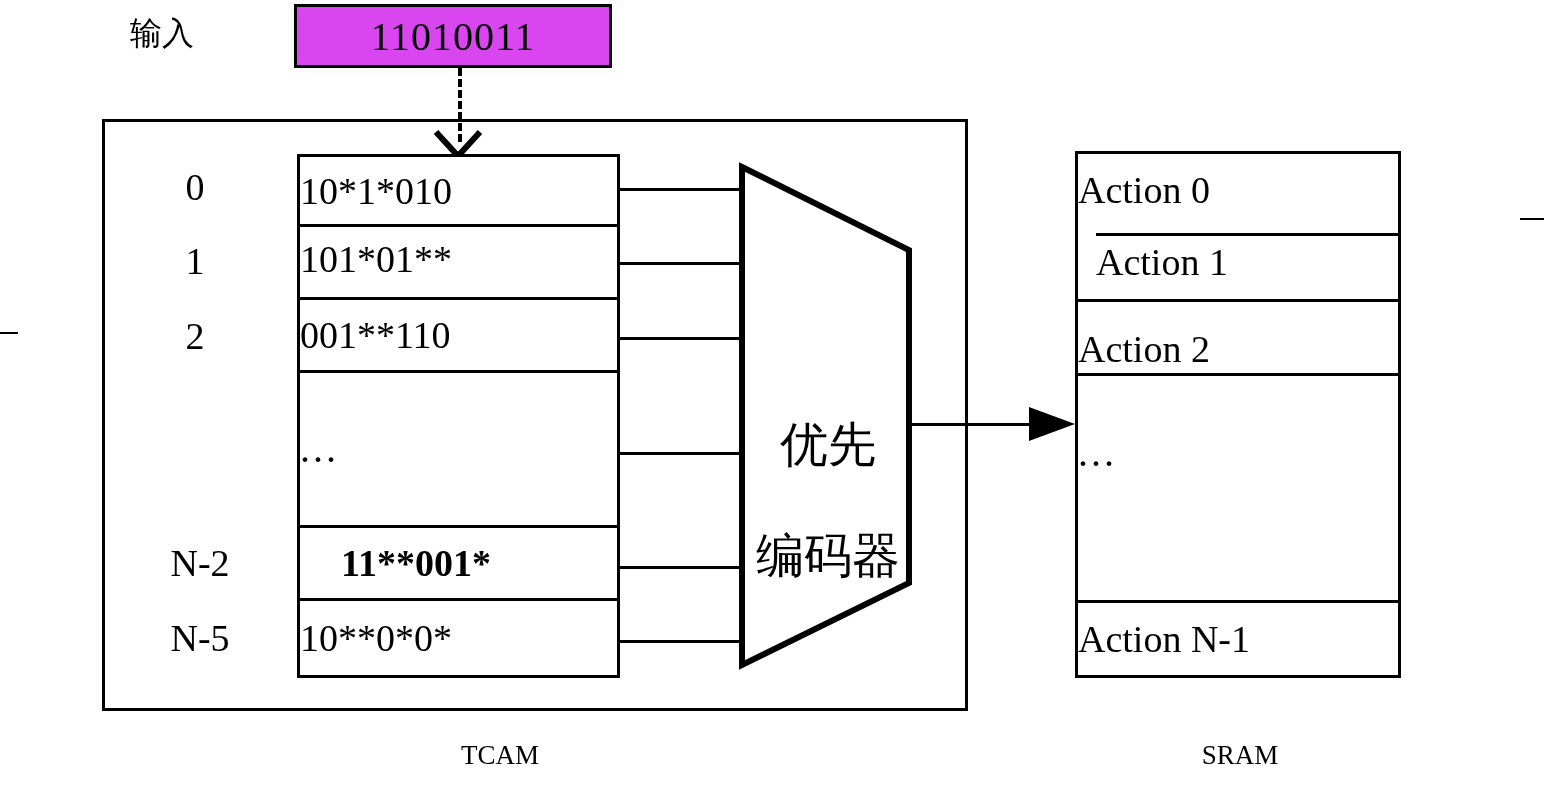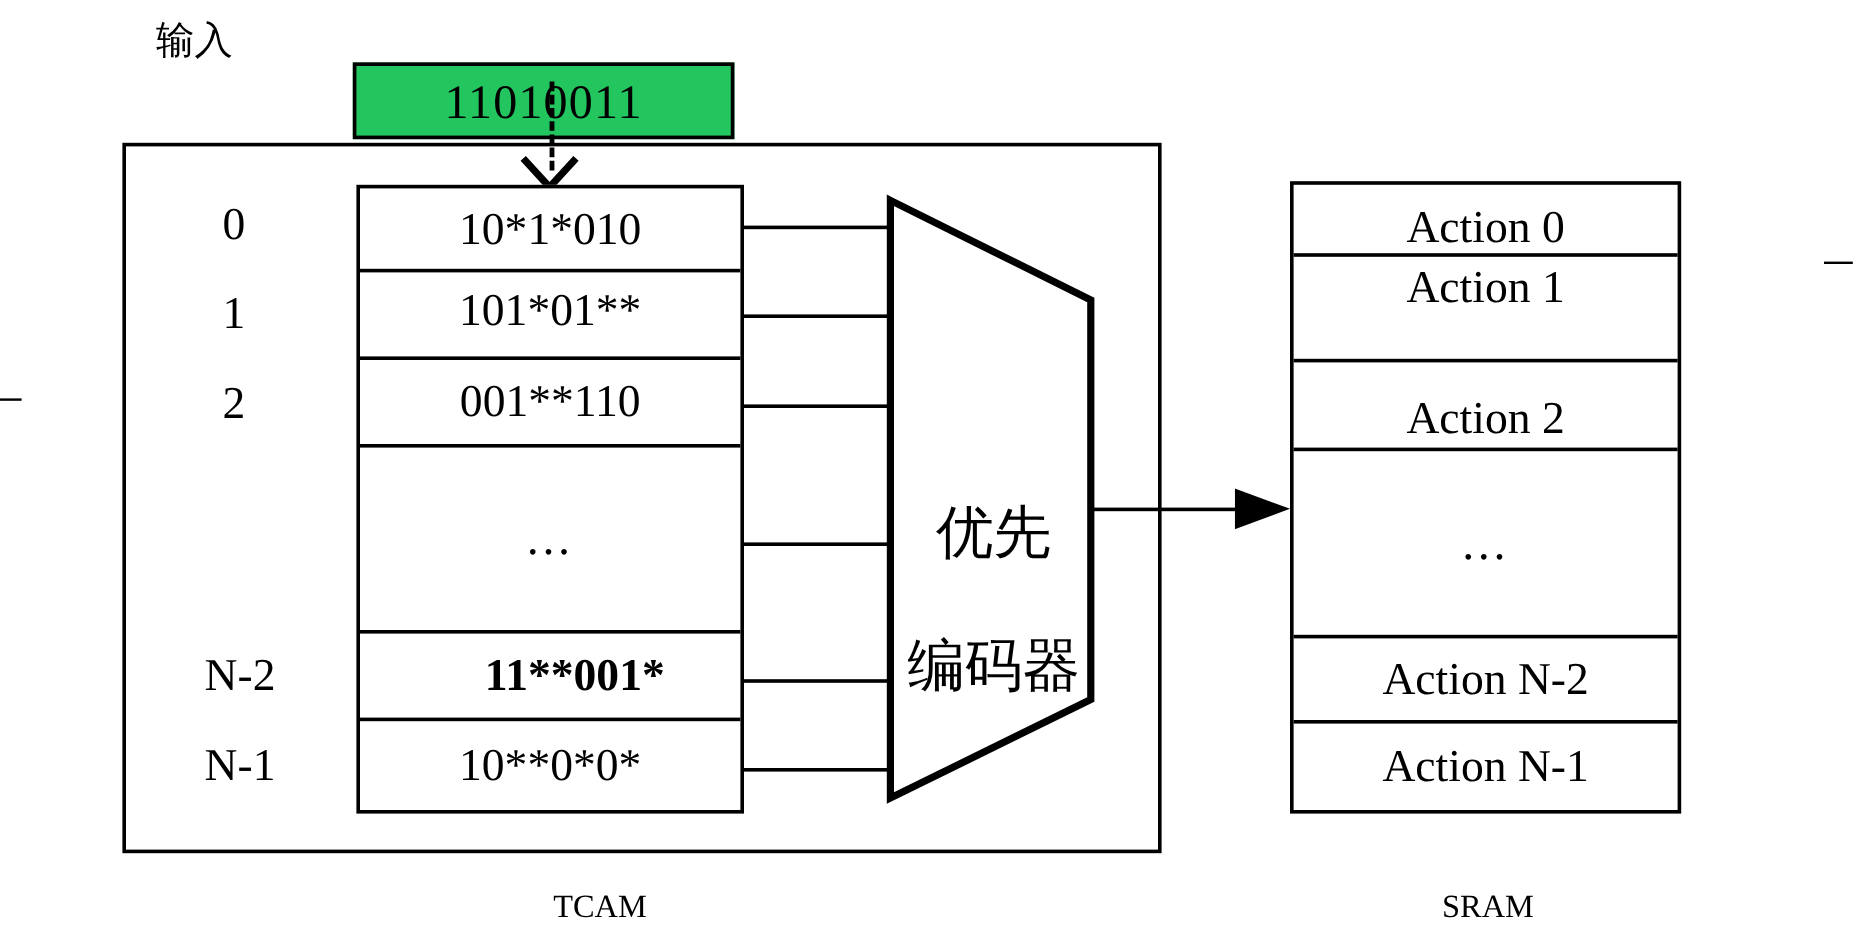--- a/index.html
+++ b/index.html
@@ -19,22 +19,21 @@
     background: #ffffff;
     overflow: hidden;
   }
   .abs { position: absolute; }
 
   
   .box {
     position: absolute;
     border: 3px solid #000;
     box-sizing: border-box;
-    background: #22c55e;
-    margin-top: 48px;
+    background: #d946ef;
   }
   .outer-box {
     position: absolute;
     border: 3px solid #000;
     box-sizing: border-box;
     background: transparent;
   }
 
   
   #input-box {
@@ -57,21 +56,21 @@
     border: 3px solid #000;
     box-sizing: border-box;
     background: #fff;
   }
   .tbl-row {
     position: absolute;
     left: 0;
     right: 0;
     display: flex;
     align-items: center;
-    justify-content: center;
+    justify-content: flex-start;
     box-sizing: border-box;
     font-size: 38px;
     white-space: nowrap;
   }
   .tbl-row.sep { border-top: 3px solid #000; }
   .tbl-row.bold { font-weight: bold; padding-left: 41px; }
   .ellipsis-cell {
     font-size: 40px;
     letter-spacing: 3px;
     line-height: 0.4;
@@ -134,21 +133,21 @@
   <svg class="abs" style="left:432px; top:128px;" width="56" height="34">
     <path d="M4,4 L26,28 L48,4" fill="none" stroke="#000" stroke-width="6"></path>
   </svg>
 
   <div class="outer-box" style="left:102px; top:119px; width:866px; height:592px;"></div>
 
   <div class="idx" style="left:150px; top:165px; width:90px;">0</div>
   <div class="idx" style="left:150px; top:239px; width:90px;">1</div>
   <div class="idx" style="left:150px; top:314px; width:90px;">2</div>
   <div class="idx" style="left:140px; top:541px; width:120px;">N-2</div>
-  <div class="idx" style="left:140px; top:616px; width:120px;">N-1</div>
+  <div class="idx" style="left:140px; top:616px; width:120px;">N-5</div>
 
   <div class="tbl" id="tcam-table" style="left:297px; top:154px; width:323px; height:524px;">
     <div class="tbl-row" style="top:0px; height:67px;">
       <span>10*1*010</span>
     </div>
     <div class="tbl-row sep" style="top:67px; height:66px;">
       <span>101*01**</span>
     </div>
     <div class="tbl-row sep" style="top:140px; height:73px;">
       <span>001**110</span>
@@ -181,32 +180,29 @@
 
   <div class="hline" style="left:907px; top:423px; width:130px;"></div>
   <svg class="abs" style="left:1029px; top:400px;" width="54" height="50">
     <polygon points="0,7 46,24 0,41" fill="#000000"></polygon>
   </svg>
 
   <div class="tbl" id="sram-table" style="left:1075px; top:151px; width:326px; height:527px;">
     <div class="tbl-row" style="top:0px; height:71px;">
       <span>Action 0</span>
     </div>
-    <div class="tbl-row sep" style="top:57px; height:54px;">
+    <div class="tbl-row sep" style="top:79px; height:54px;margin-left:18px;">
       <span>Action 1</span>
     </div>
     <div class="tbl-row sep" style="top:145px; height:96px;">
       <span>Action 2</span>
     </div>
     <div class="tbl-row sep" style="top:219px; height:156px;">
       <span class="ellipsis-cell">...</span>
     </div>
-    <div class="tbl-row sep" style="top:375px; height:71px;">
-      <span>Action N-2</span>
-    </div>
     <div class="tbl-row sep" style="top:446px; height:75px;">
       <span>Action N-1</span>
     </div>
   </div>
 
   <div class="caption" style="left:380px; top:740px; width:240px;">TCAM</div>
   <div class="caption" style="left:1120px; top:740px; width:240px;">SRAM</div>
 
   <div class="hline" style="left:1520px; top:218px; width:24px; border-top-width:2px;"></div>
   <div class="hline" style="left:0px; top:332px; width:18px; border-top-width:2px;"></div>

